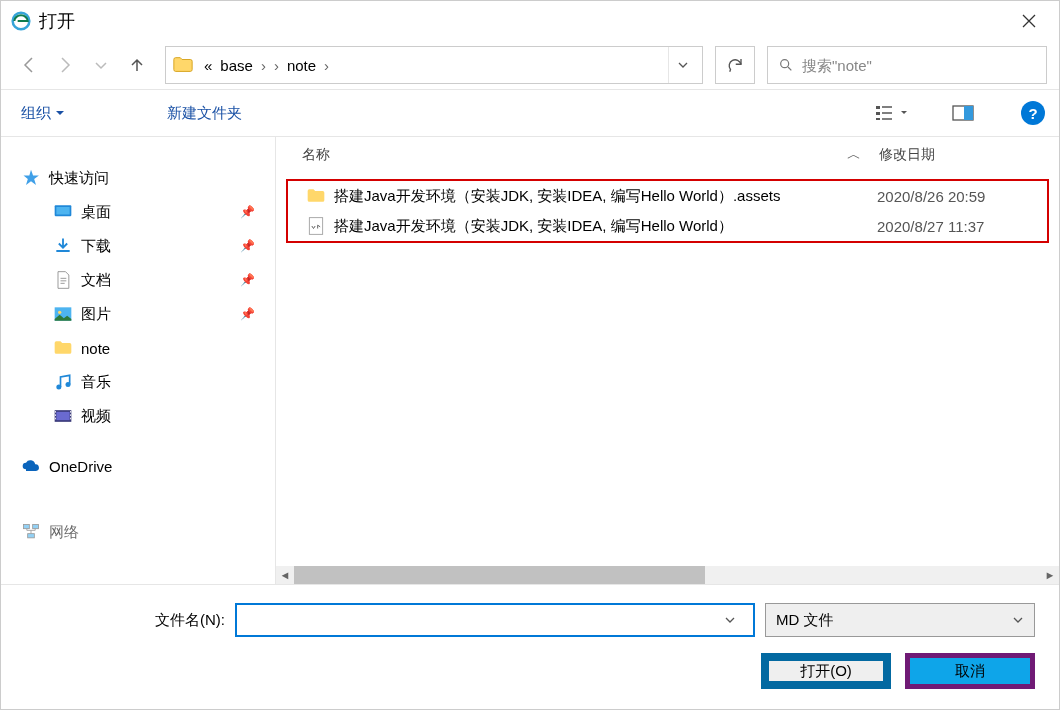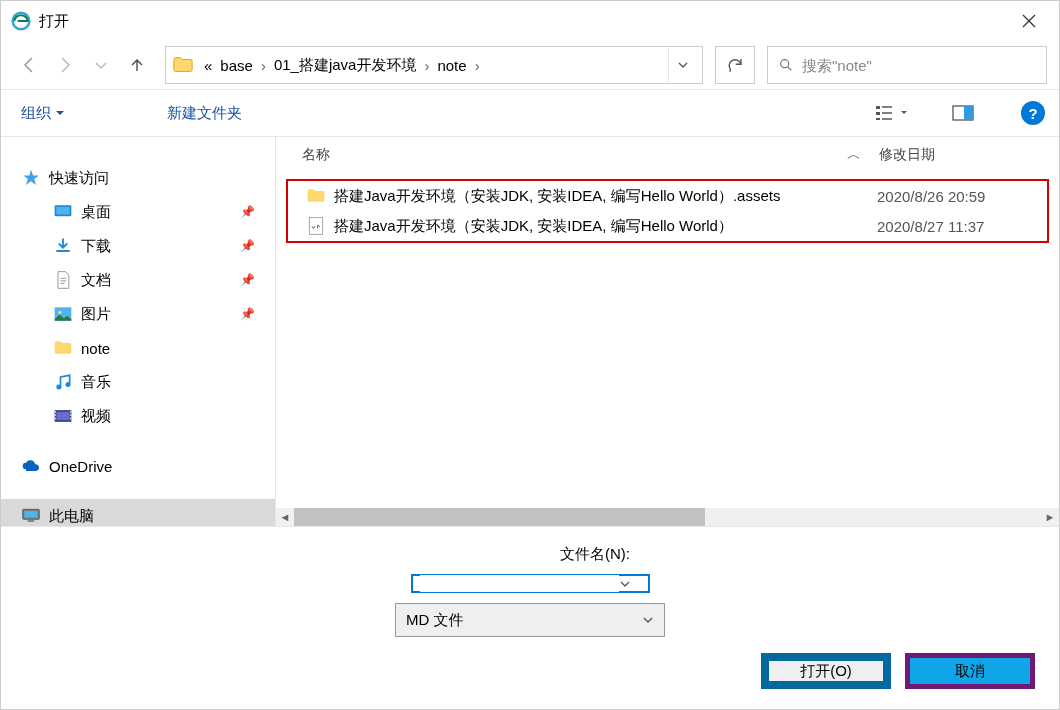--- a/index.html
+++ b/index.html
@@ -1,21 +1,21 @@
 <!DOCTYPE html>
 <html><head>
 <meta charset="utf-8">
 <style>
 * { box-sizing: border-box; margin: 0; padding: 0; font-family: "Microsoft YaHei", "Segoe UI", sans-serif; }
 body { background: #fff; width: 1060px; height: 710px; overflow: hidden; border: 1px solid #ccc; display: flex; flex-direction: column; }
 
 
 .titlebar { height: 40px; display: flex; align-items: center; padding: 0 10px; }
 .titlebar .app-icon { width: 20px; height: 20px; margin-right: 8px; }
-.titlebar .title { font-size: 15px; color: #000; flex: 1; }
+.titlebar .title { font-size: 18px; color: #000; flex: 1; }
 .titlebar .close-btn { width: 40px; height: 40px; display: flex; align-items: center; justify-content: center; cursor: pointer; }
 
 
 .navbar { height: 48px; display: flex; align-items: center; padding: 0 12px; gap: 4px; }
 .nav-btn { width: 32px; height: 32px; display: flex; align-items: center; justify-content: center; color: #999; }
 .nav-btn.enabled { color: #555; }
 .addr-box { flex: 1; height: 38px; border: 1px solid #ccc; display: flex; align-items: center; padding: 0 6px; margin: 0 8px; gap: 6px; }
 .addr-box .folder-icon { width: 22px; height: 22px; }
 .breadcrumb { display: flex; align-items: center; flex: 1; font-size: 15px; color: #000; overflow: hidden; }
 .breadcrumb .crumb { padding: 2px 4px; cursor: pointer; white-space: nowrap; }
@@ -61,21 +61,21 @@
 .file-row .fname { flex: 1; white-space: nowrap; overflow: hidden; text-overflow: ellipsis; }
 .file-row .fdate { width: 170px; color: #555; font-size: 15px; }
 
 .hscroll { height: 18px; background: #f0f0f0; display: flex; align-items: center; }
 .hscroll .harrow { width: 18px; height: 18px; display: flex; align-items: center; justify-content: center; color: #666; font-size: 11px; cursor: pointer; }
 .hscroll .htrack { flex: 1; height: 18px; position: relative; }
 .hscroll .hthumb { position: absolute; left: 0; width: 55%; height: 100%; background: #c1c1c1; }
 
 
 .bottom { border-top: 1px solid #e6e6e6; padding: 18px 24px 20px; background: #fff; }
-.filename-row { display: flex; align-items: center; gap: 10px; margin-bottom: 16px; flex-direction: column; }
+.filename-row { display: flex; align-items: center; gap: 10px; margin-bottom: 16px; }
 .filename-row .lbl { font-size: 15px; width: 100px; text-align: right; margin-left: 100px; }
 .filename-input { flex: 1; height: 34px; border: 1px solid #0078d7; box-shadow: inset 0 0 0 1px #0078d7; display: flex; align-items: center; padding: 0 8px; }
 .filename-input input { border: none; outline: none; flex: 1; font-size: 15px; }
 .filename-input .drop { width: 22px; text-align: center; color: #555; cursor: pointer; }
 .filetype-select { width: 270px; height: 34px; border: 1px solid #999; background: #efefef; display: flex; align-items: center; padding: 0 10px; font-size: 15px; cursor: pointer; }
 .filetype-select .drop { margin-left: auto; color: #555; }
 .button-row { display: flex; justify-content: flex-end; gap: 14px; }
 .btn { width: 130px; height: 36px; border: 5px solid #701a75; background: #0ea5e9; font-size: 15px; cursor: pointer; display: flex; align-items: center; justify-content: center; }
 .btn.primary { border: 8px solid #0369a1; background: #efefef; }
 
@@ -125,21 +125,20 @@
   <div class="addr-box">
     <span class="folder-icon">
       <svg width="22" height="22" viewBox="0 0 24 24">
           <path d="M2 6a2 2 0 012-2h5l2 2h9a2 2 0 012 2v9a2 2 0 01-2 2H4a2 2 0 01-2-2z" fill="#ffd76a" stroke="#d4a017"></path>
         </svg>
     </span>
     <div class="breadcrumb">
       <span class="crumb">«</span>
       <span class="crumb">base</span>
       <span class="sep">›</span>
-      <span class="crumb">01_搭建java开发环境</span>
       <span class="sep">›</span>
       <span class="crumb">note</span>
       <span class="sep">›</span>
     </div>
     <div class="addr-drop">
       <svg width="12" height="12" viewBox="0 0 12 12">
           <path d="M2 4l4 4 4-4" fill="none" stroke="#555" stroke-width="1.3"></path>
         </svg>
     </div>
   </div>
@@ -275,30 +274,20 @@
     <div class="tree-group-gap"></div>
     <div class="tree-item">
       <span class="ticon">
           <svg width="20" height="20" viewBox="0 0 24 24">
             <path d="M6 16a4 4 0 010-8 6 6 0 0111 2 4 4 0 011 8H6z" fill="#0a64bc"></path>
           </svg>
         </span>
       <span>OneDrive</span>
     </div>
     <div class="tree-group-gap"></div>
-    <div class="tree-item selected">
-      <span class="ticon">
-          <svg width="20" height="20" viewBox="0 0 24 24">
-            <rect x="2" y="4" width="20" height="12" rx="1" fill="#777" stroke="#555"></rect>
-            <rect x="4" y="6" width="16" height="8" fill="#4db4f0"></rect>
-            <rect x="8" y="17" width="8" height="2" fill="#777"></rect>
-          </svg>
-        </span>
-      <span>此电脑</span>
-    </div>
     <div class="tree-group-gap"></div>
     <div class="tree-item" style="opacity:0.6">
       <span class="ticon">
           <svg width="20" height="20" viewBox="0 0 24 24">
             <rect x="3" y="3" width="7" height="5" fill="#4db4f0" stroke="#555"></rect>
             <rect x="14" y="3" width="7" height="5" fill="#4db4f0" stroke="#555"></rect>
             <rect x="8" y="14" width="8" height="5" fill="#4db4f0" stroke="#555"></rect>
             <path d="M7 8v2h10V8M12 10v4" stroke="#555" fill="none"></path>
           </svg>
         </span>

